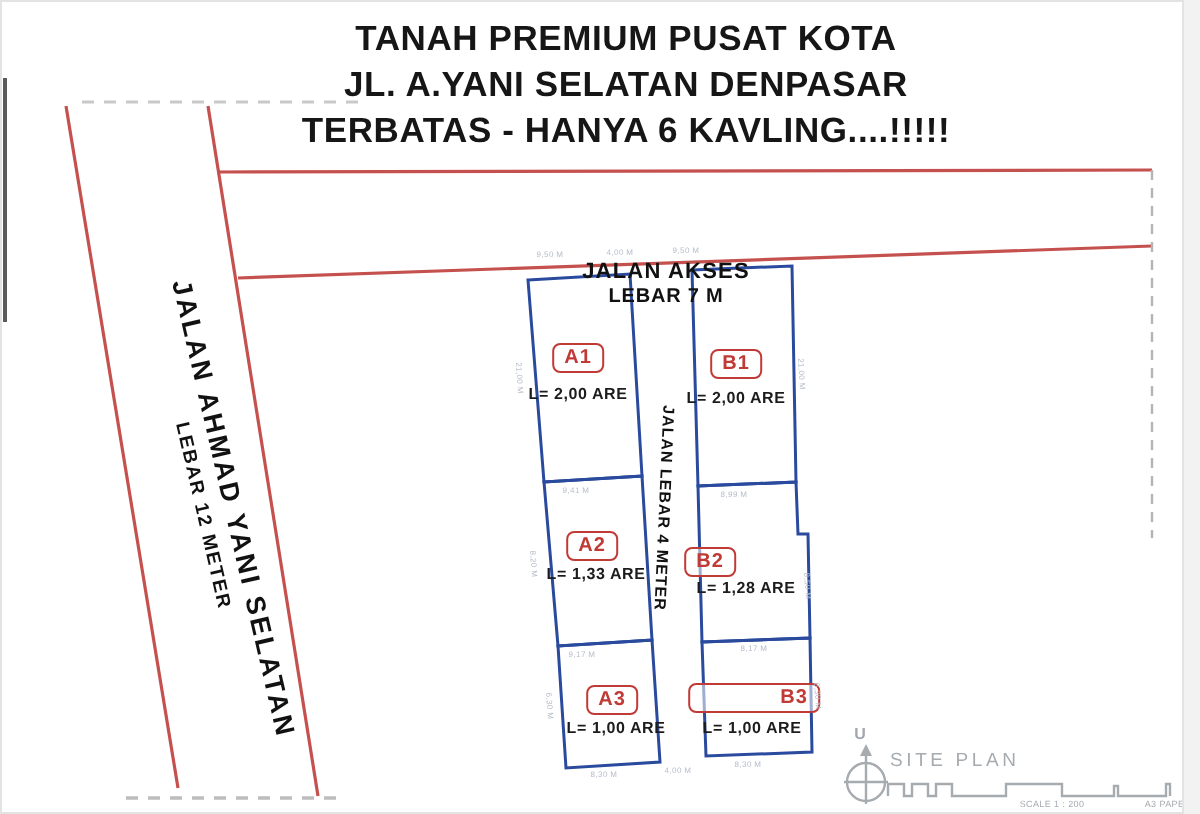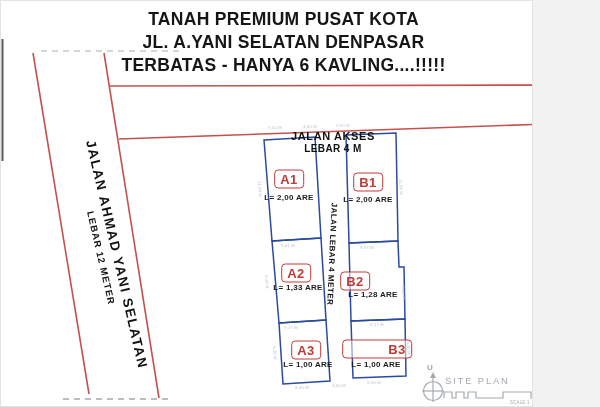--- a/index.html
+++ b/index.html
@@ -1,17 +1,17 @@
 <!DOCTYPE html>
 <html><head>
 <meta charset="utf-8">
 <style>
   html,body{margin:0;padding:0;background:#f2f2f2;}
   .canvas{
-    position:relative;width:533px;height:407px;background:#ffffff;
+    position:relative;width:592px;height:407px;background:#ffffff;
     font-family:"Liberation Sans",sans-serif;overflow:hidden;
     border:1px solid #e3e3e3;box-sizing:border-box;
   }
   .abs{position:absolute;}
   .ctr{transform:translate(-50%,-50%);white-space:nowrap;}
   .title-block{
     position:absolute;top:7px;left:34px;right:0;text-align:center;
     color:#161616;font-weight:bold;font-size:17.5px;line-height:23px;letter-spacing:.3px;
   }
   .road-label{color:#111;font-weight:bold;text-align:center;}
@@ -22,21 +22,21 @@
     transform:translate(-50%,-50%) rotate(77deg);
   }
   .left-road .l1{font-size:13.5px;font-weight:bold;letter-spacing:1.5px;color:#111;}
   .left-road .l2{font-size:9.5px;font-weight:bold;letter-spacing:1px;color:#111;margin-top:3px;}
   .mid-road{
     position:absolute;left:331px;top:253px;
     transform:translate(-50%,-50%) rotate(92.5deg);
     font-size:8px;font-weight:bold;letter-spacing:.5px;color:#111;white-space:nowrap;
   }
   .plot-id{
-    border:1.5px solid #c03a36;color:#c03a36;font-weight:bold;font-size:13px;
+    border:1.5px solid #c03a36;color:#c03a36;font-weight:bold;font-size:10px;
     padding:1px 5px;border-radius:4px;letter-spacing:.5px;background:rgba(255,255,255,.55);
   }
   .plot-area{font-size:8px;font-weight:bold;color:#1c1c1c;letter-spacing:.3px;}
   .dim{font-size:4px;color:#b6bcc9;letter-spacing:.2px;}
   .dim.v{transform:translate(-50%,-50%) rotate(86deg);}
   .legend-u{font-size:8px;color:#a2a7ad;font-weight:bold;}
   .siteplan{font-size:9.5px;color:#a6abb0;letter-spacing:1.8px;}
   .tiny{font-size:4.5px;color:#a6abb0;letter-spacing:.2px;}
 </style>
 </head>
@@ -80,21 +80,21 @@
   </svg>
 
   <div class="title-block">
     <div>TANAH PREMIUM PUSAT KOTA</div>
     <div>JL. A.YANI SELATAN DENPASAR</div>
     <div>TERBATAS - HANYA 6 KAVLING....!!!!!</div>
   </div>
 
   <div class="abs road-label" style="left:332px;top:91px;transform:translateX(-50%);">
     <div class="akses-1">JALAN AKSES</div>
-    <div class="akses-2">LEBAR 4 M</div>
+    <div class="akses-2">LEBAR 7 M</div>
   </div>
 
   <div class="left-road">
     <div class="l1">JALAN AHMAD YANI SELATAN</div>
     <div class="l2">LEBAR 12 METER</div>
   </div>
 
   <div class="mid-road">JALAN LEBAR 4 METER</div>
 
   <div class="abs ctr plot-id" style="left:288px;top:178px;">A1</div>

